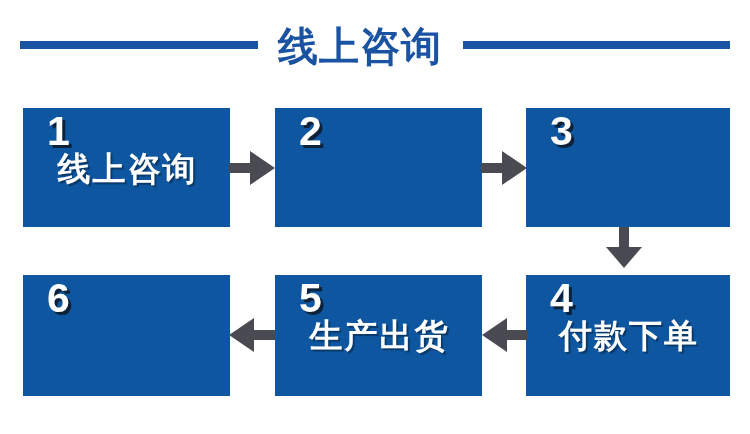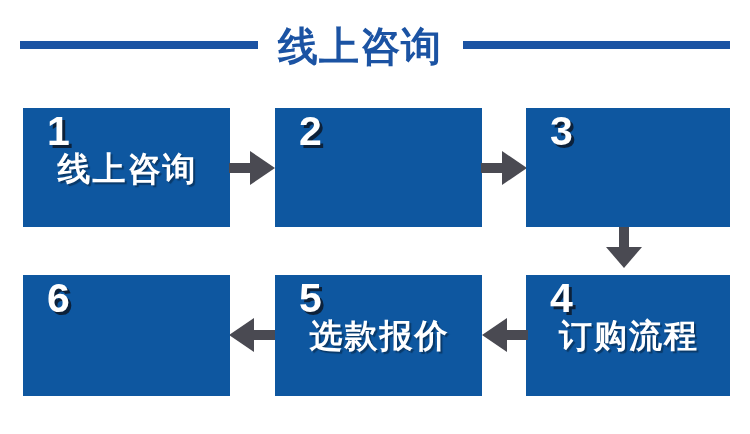--- a/index.html
+++ b/index.html
@@ -142,31 +142,31 @@
     <div class="num">3</div>
   </div>
 
   <div class="arrow-v" id="arrow-3-4">
     <div class="shaft"></div>
     <div class="head-down"></div>
   </div>
 
   <div class="step" id="step-4">
     <div class="num">4</div>
-    <div class="label">订购流程</div>
+    <div class="label">付款下单</div>
   </div>
 
   <div class="arrow-h" id="arrow-4-5">
     <div class="head-left"></div>
     <div class="shaft"></div>
   </div>
 
   <div class="step" id="step-5">
     <div class="num">5</div>
-    <div class="label">选款报价</div>
+    <div class="label">生产出货</div>
   </div>
 
   <div class="arrow-h" id="arrow-5-6">
     <div class="head-left"></div>
     <div class="shaft"></div>
   </div>
 
   <div class="step" id="step-6">
     <div class="num">6</div>
   </div>

